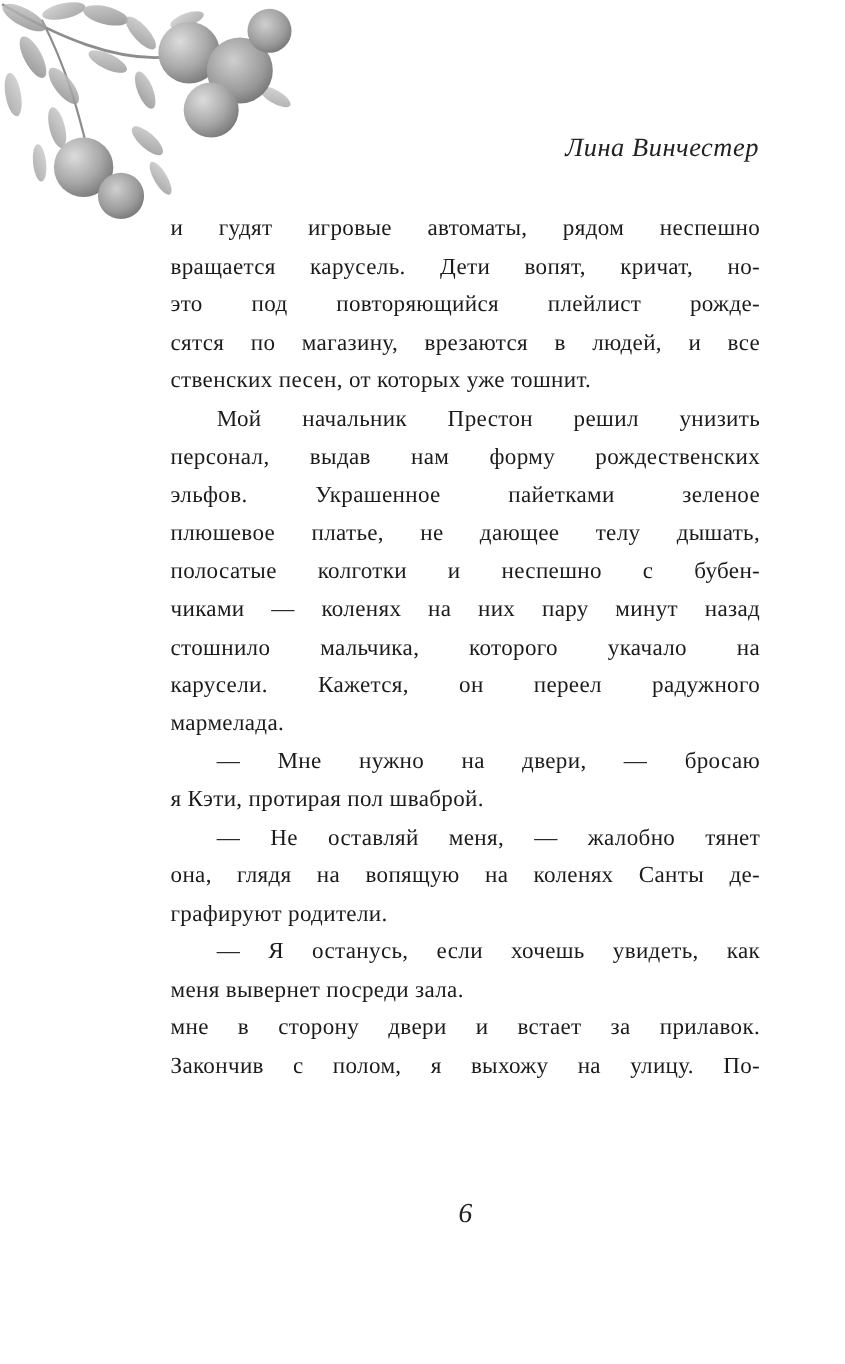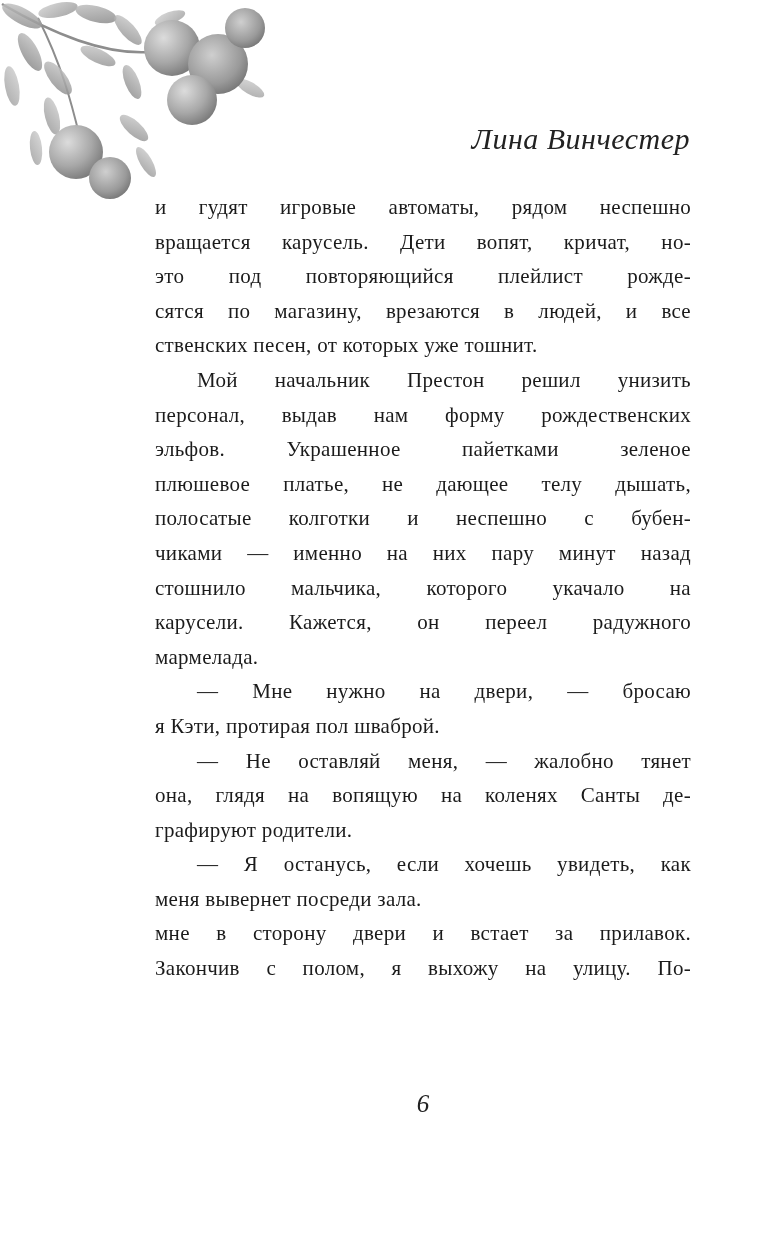--- a/index.html
+++ b/index.html
@@ -19,21 +19,21 @@
     position: absolute;
     top: 0;
     left: 0;
     pointer-events: none;
   }
   .author-header {
     position: absolute;
     top: 122px;
     right: 78px;
     font-style: italic;
-    font-size: 30px;
+    font-size: 24px;
     letter-spacing: 0.5px;
     color: #222222;
   }
   .text-block {
     position: absolute;
     top: 190px;
     left: 155px;
     width: 536px;
     font-size: 21px;
     line-height: 34.6px;
@@ -129,21 +129,21 @@
       <div class="line">это под повторяющийся плейлист рожде-</div>
       <div class="line">сятся по магазину, врезаются в людей, и все</div>
       <div class="line last">ственских песен, от которых уже тошнит.</div>
     </div>
     <div class="paragraph">
       <div class="line indent">Мой начальник Престон решил унизить</div>
       <div class="line">персонал, выдав нам форму рождественских</div>
       <div class="line">эльфов. Украшенное пайетками зеленое</div>
       <div class="line">плюшевое платье, не дающее телу дышать,</div>
       <div class="line">полосатые колготки и неспешно с бубен-</div>
-      <div class="line">чиками — именно на них пару минут назад</div>
+      <div class="line">чиками — коленях на них пару минут назад</div>
       <div class="line">стошнило мальчика, которого укачало на</div>
       <div class="line">карусели. Кажется, он переел радужного</div>
       <div class="line last">мармелада.</div>
     </div>
     <div class="paragraph">
       <div class="line indent">— Мне нужно на двери, — бросаю</div>
       <div class="line last">я Кэти, протирая пол шваброй.</div>
     </div>
     <div class="paragraph">
       <div class="line indent">— Не оставляй меня, — жалобно тянет</div>

